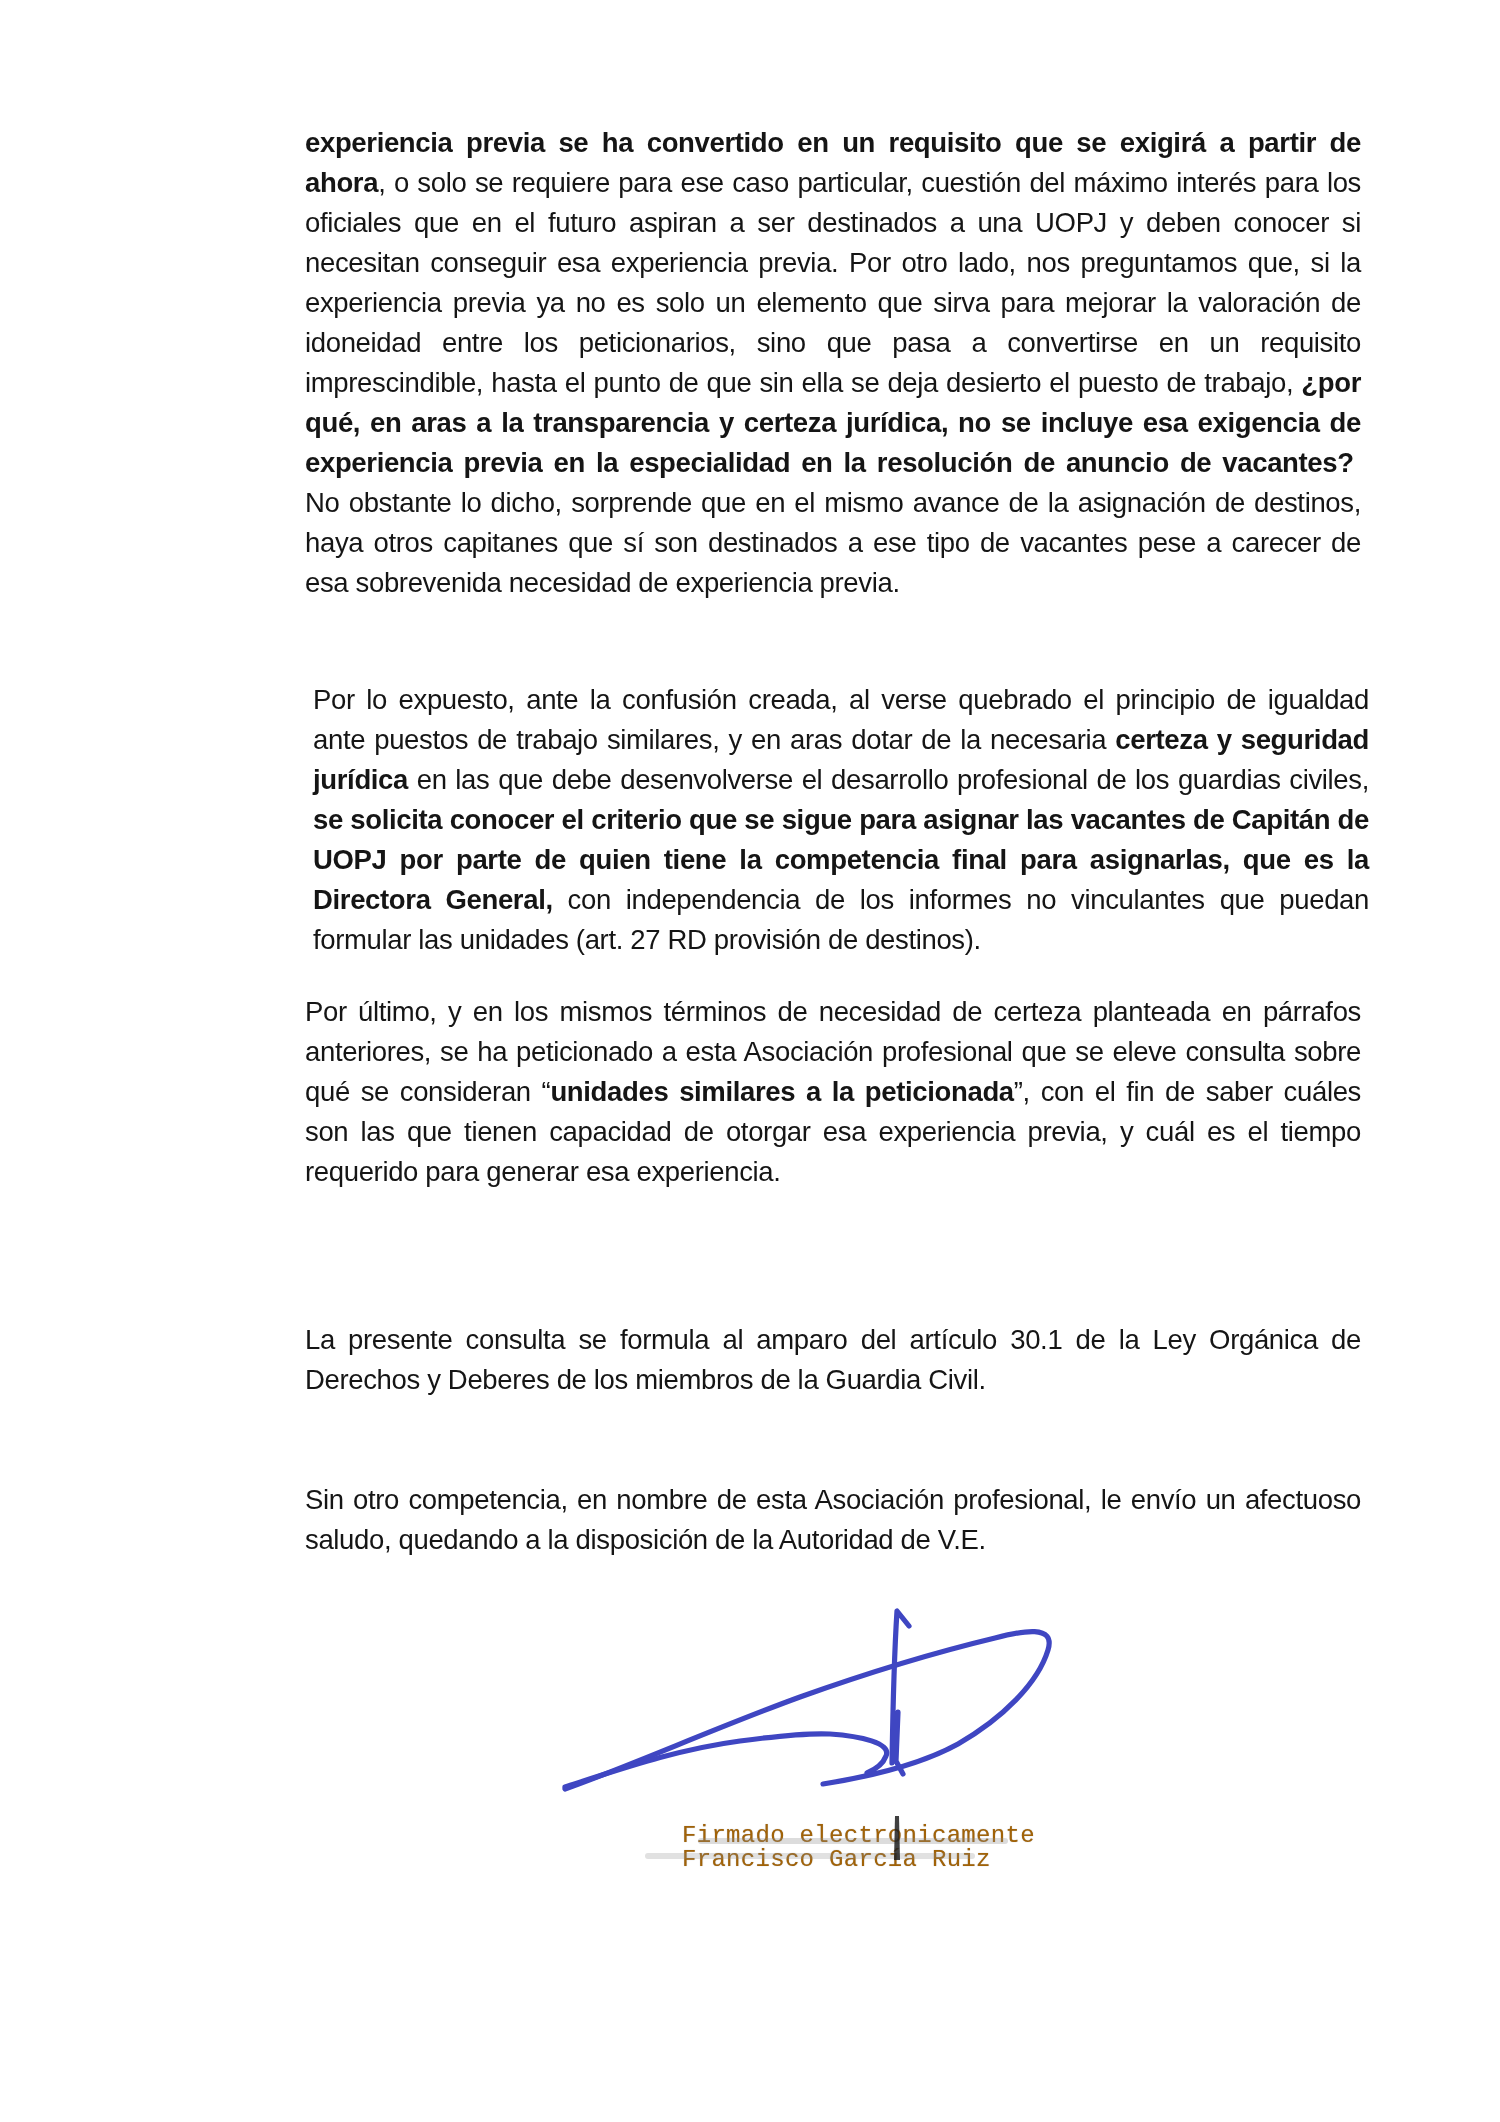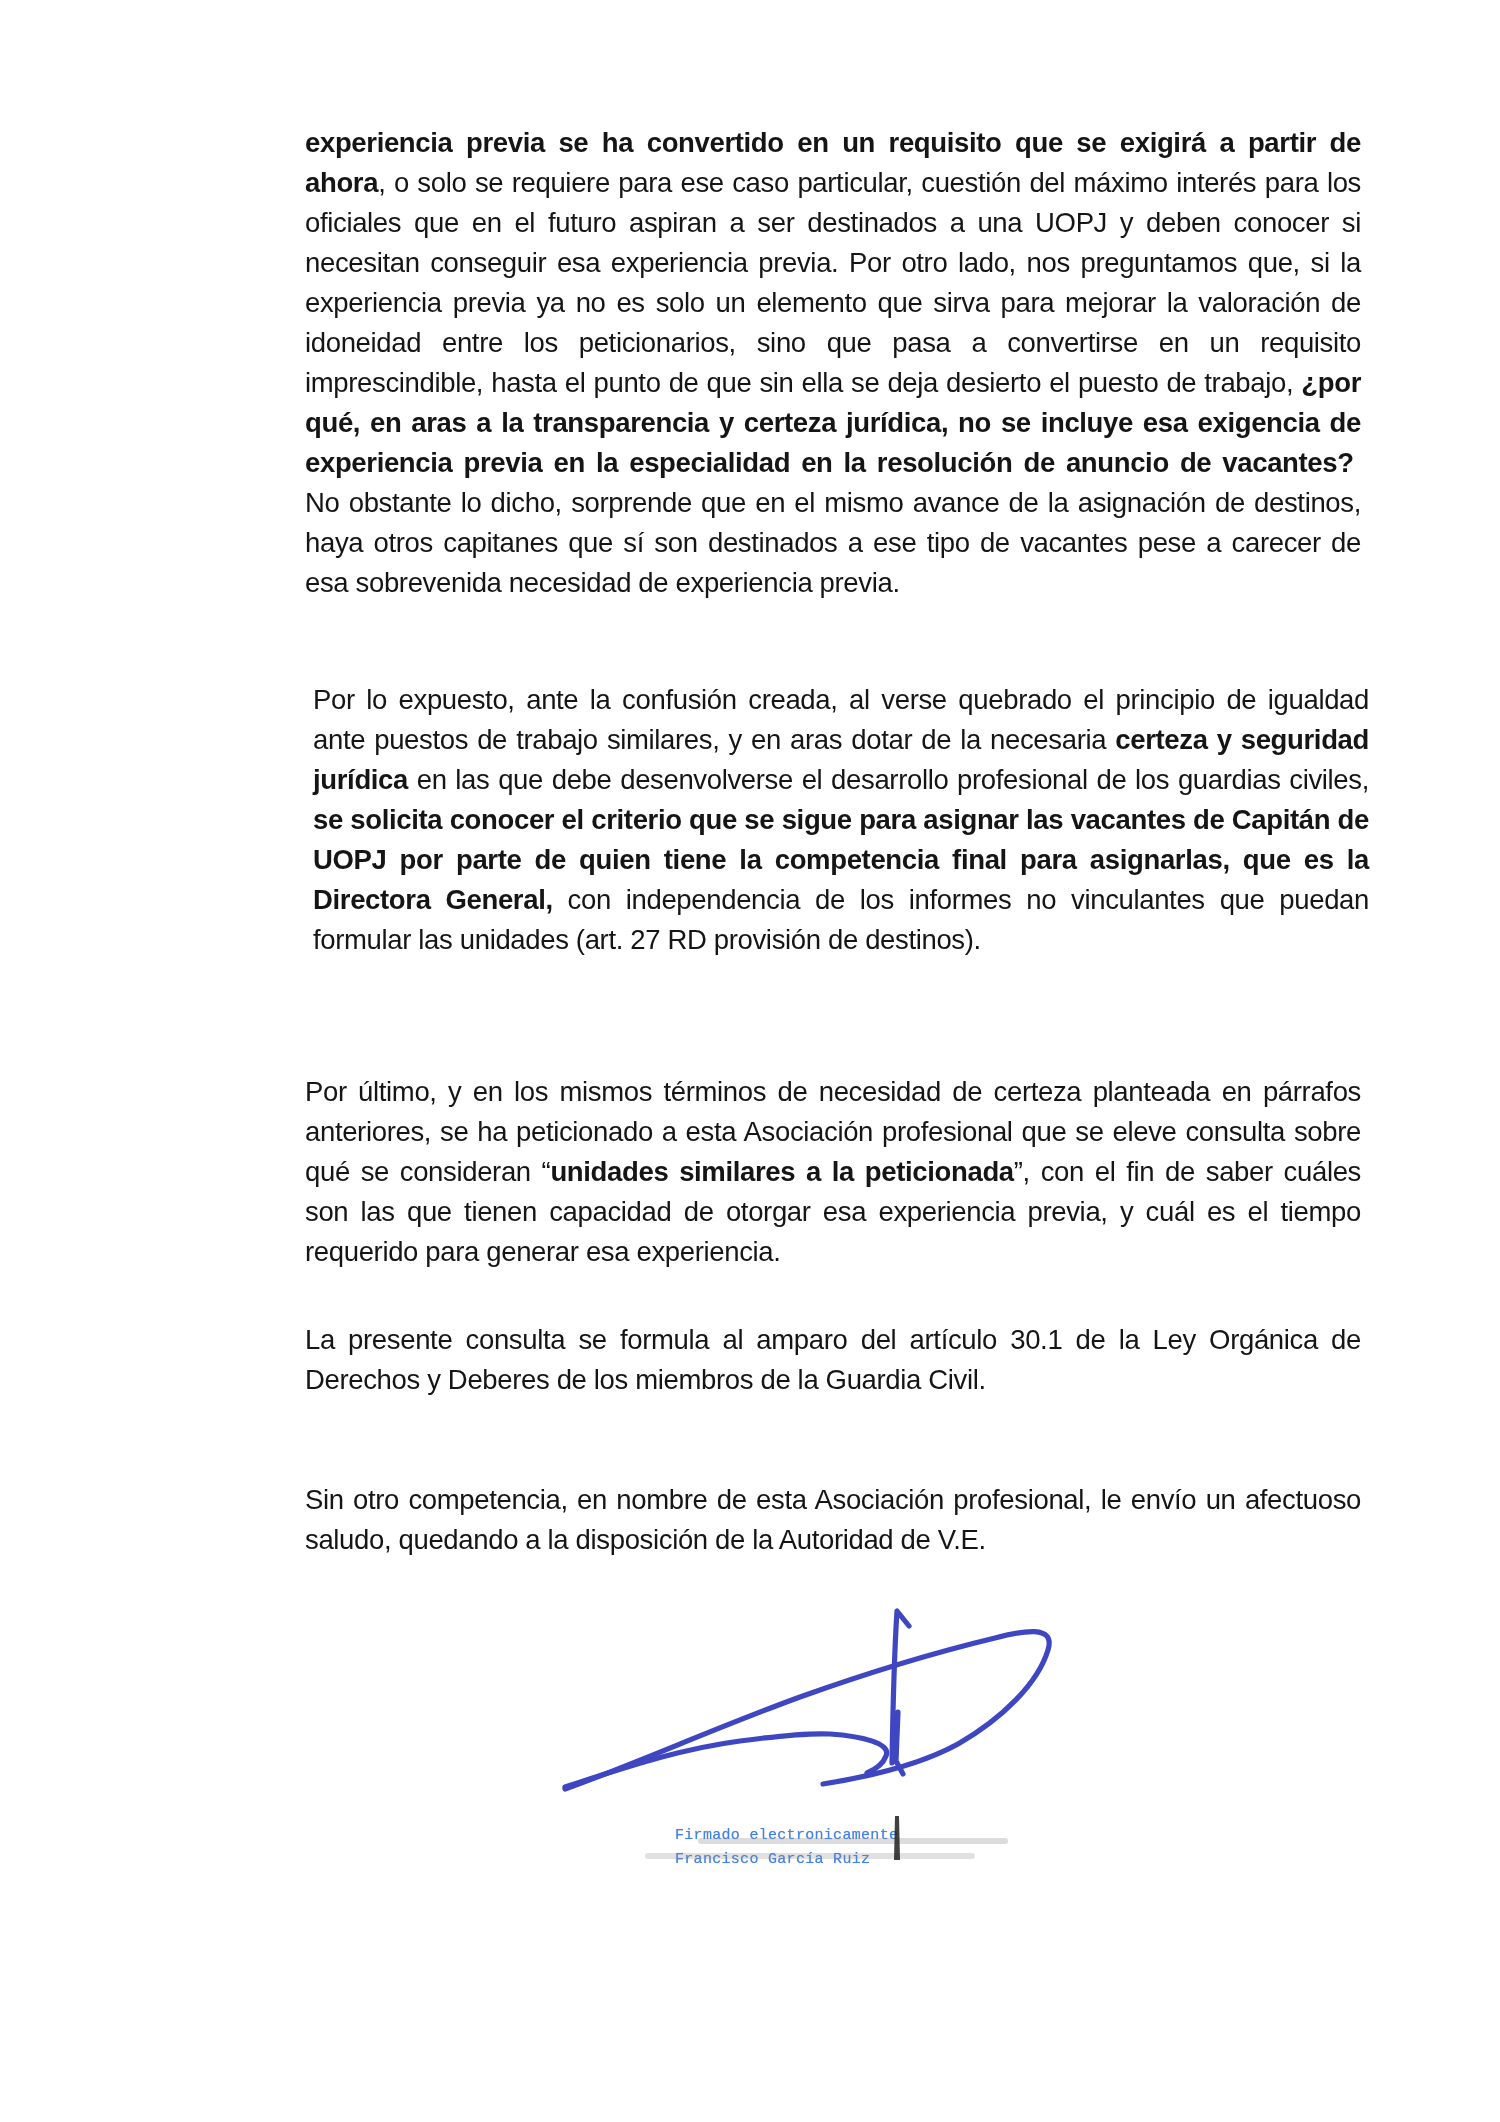--- a/index.html
+++ b/index.html
@@ -29,41 +29,41 @@
     left:0;
     width:100%;
     font-size:27.5px;
     line-height:40px;
     letter-spacing:-0.35px;
     text-align:justify;
     color:var(--ink);
   }
   .text-block p:nth-of-type(1){top:123px;}
   .text-block p:nth-of-type(2){top:680px;margin-left:8px;}
-  .text-block p:nth-of-type(3){top:1072px;}
+  .text-block p:nth-of-type(3){top:992px;}
   .text-block p:nth-of-type(4){top:1320px;}
   .text-block p:nth-of-type(5){top:1480px;}
   .text-block .b{font-weight:bold;}
   .signature{
     position:absolute;
     left:540px;
     top:1580px;
     width:560px;
     height:330px;
   }
   .sig-caption{
     position:absolute;
-    left:135px;
+    left:142px;
     top:244px;
     z-index:1;
     font-family:"Liberation Mono","DejaVu Sans Mono",monospace;
-    font-size:15px;
+    font-size:24px;
     line-height:23.5px;
     letter-spacing:0.3px;
-    color:#3b82f6;
+    color:#a16207;
     text-shadow:0 0 1px rgba(70,70,70,0.45);
     white-space:nowrap;
   }
   .sig-svg{
     position:absolute;
     inset:0;
     z-index:2;
     pointer-events:none;
   }
   .sig-stroke{

